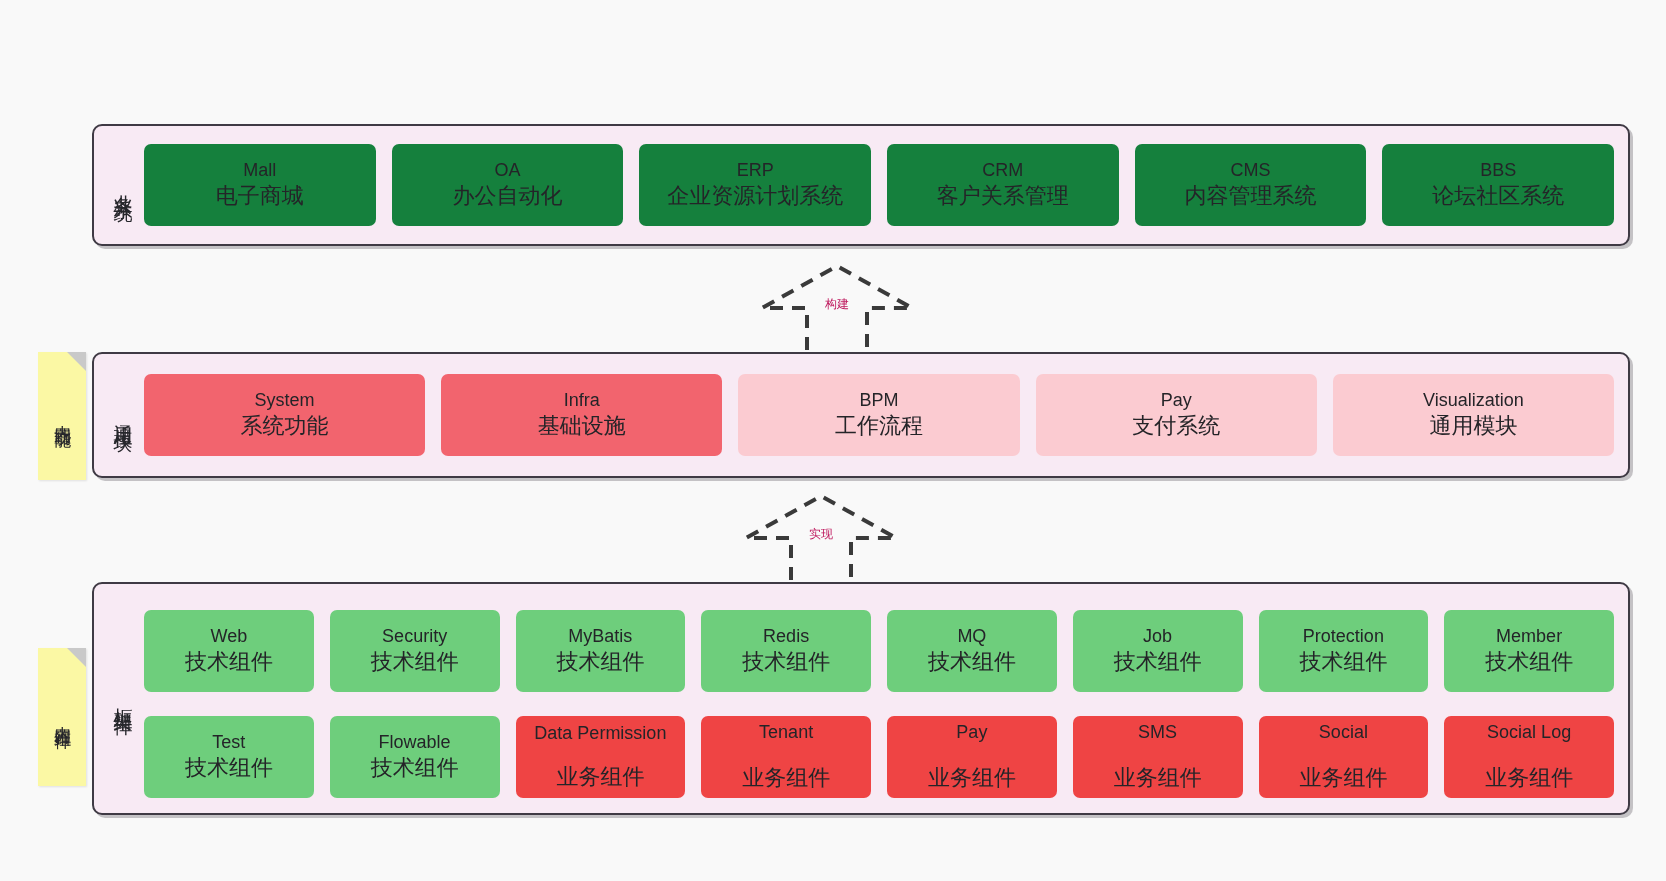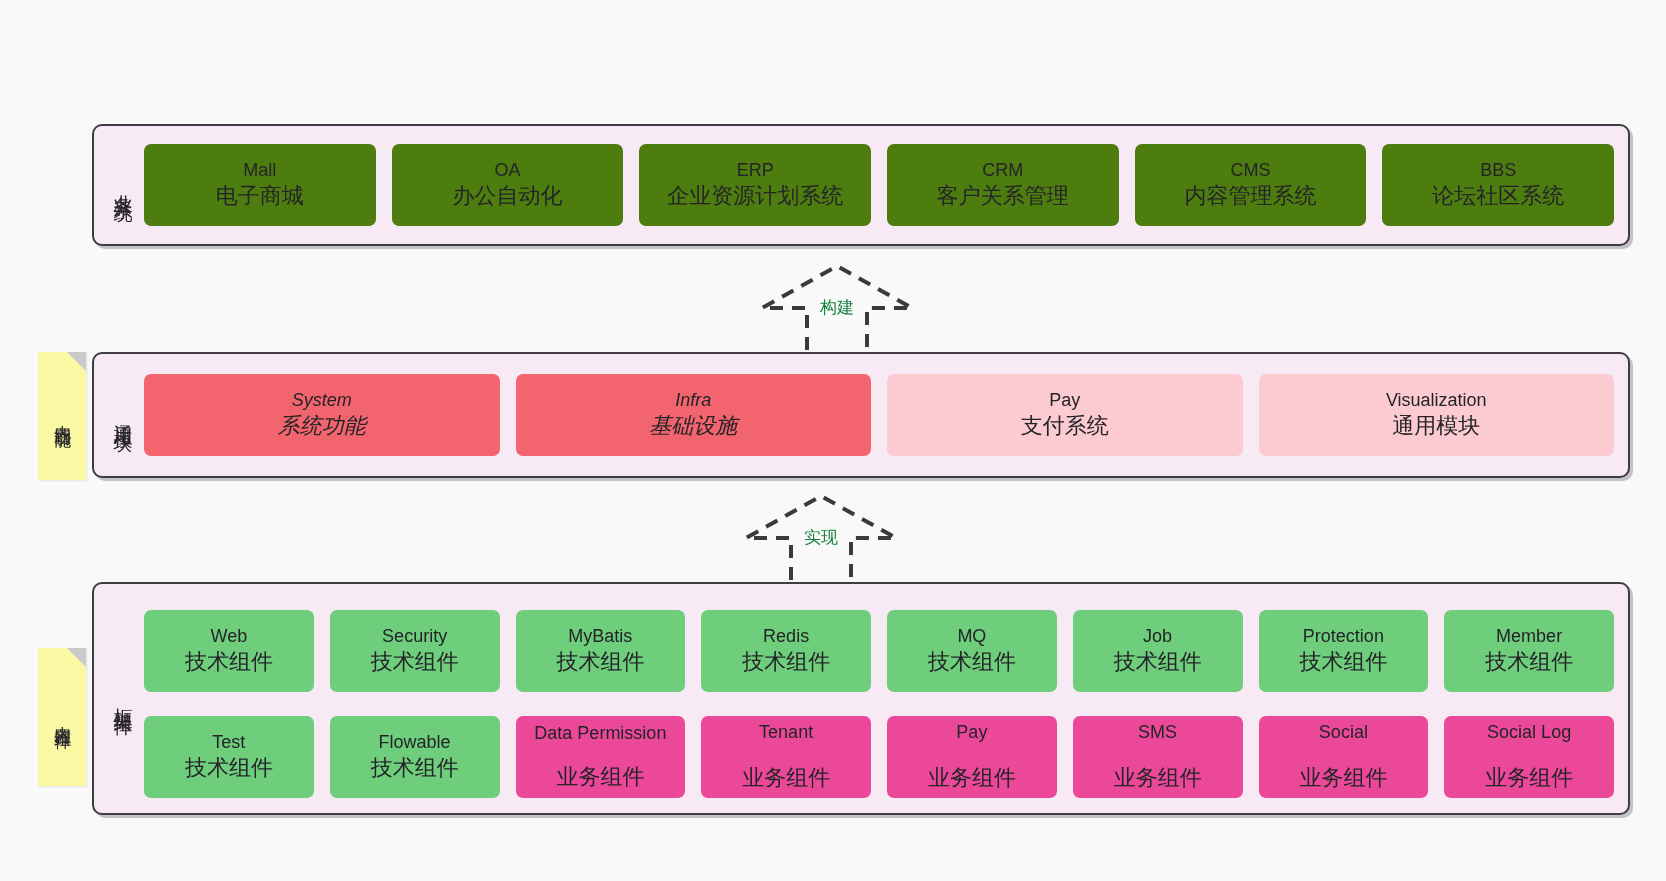--- a/index.html
+++ b/index.html
@@ -68,25 +68,25 @@
     justify-content: center;
     font-size: 18px;
     line-height: 1.28;
     text-align: center;
     color: #242428;
     padding: 2px 4px;
   }
   .node .t-en { font-size: 18px; }
   .node .t-cn { font-size: 22px; }
 
-  .c-blue   { background: #4d7c0f; justify-content: center; }
-  .c-red    { background: #F2646E; font-style: italic; }
+  .c-blue   { background: #15803d; justify-content: center; }
+  .c-red    { background: #F2646E; }
   .c-pink   { background: #FBCBD1; }
   .c-green  { background: #6ECE7C; }
-  .c-lgreen { background: #ec4899; gap: 20px; }
+  .c-lgreen { background: #ef4444; gap: 20px; }
 
   
   .sticky {
     position: absolute;
     background: #FBF8A4;
     width: 48px;
     display: flex;
     align-items: center;
     justify-content: center;
     box-shadow: 1px 1px 2px rgba(0,0,0,0.10);
@@ -105,22 +105,22 @@
     top: 0; right: 0;
     width: 0; height: 0;
     border-top: 19px solid #C9C9C9;
     border-left: 19px solid transparent;
   }
 
   
   .arrow-wrap { position: absolute; }
   .arrow-label {
     position: absolute;
-    font-size: 17px;
-    color: #15803d;
+    font-size: 12px;
+    color: #be185d;
     background: transparent;
     white-space: nowrap;
     text-align: center;
   }
 </style>
 </head>
 <body>
 
 <div class="stage">
 
@@ -171,20 +171,24 @@
     <div class="boxrow">
       <div class="node c-red">
         <span class="t-en">System</span>
         <span class="t-cn">系统功能</span>
       </div>
       <div class="node c-red">
         <span class="t-en">Infra</span>
         <span class="t-cn">基础设施</span>
       </div>
       <div class="node c-pink">
+        <span class="t-en">BPM</span>
+        <span class="t-cn">工作流程</span>
+      </div>
+      <div class="node c-pink">
         <span class="t-en">Pay</span>
         <span class="t-cn">支付系统</span>
       </div>
       <div class="node c-pink">
         <span class="t-en">Visualization</span>
         <span class="t-cn">通用模块</span>
       </div>
     </div>
   </div>
 

